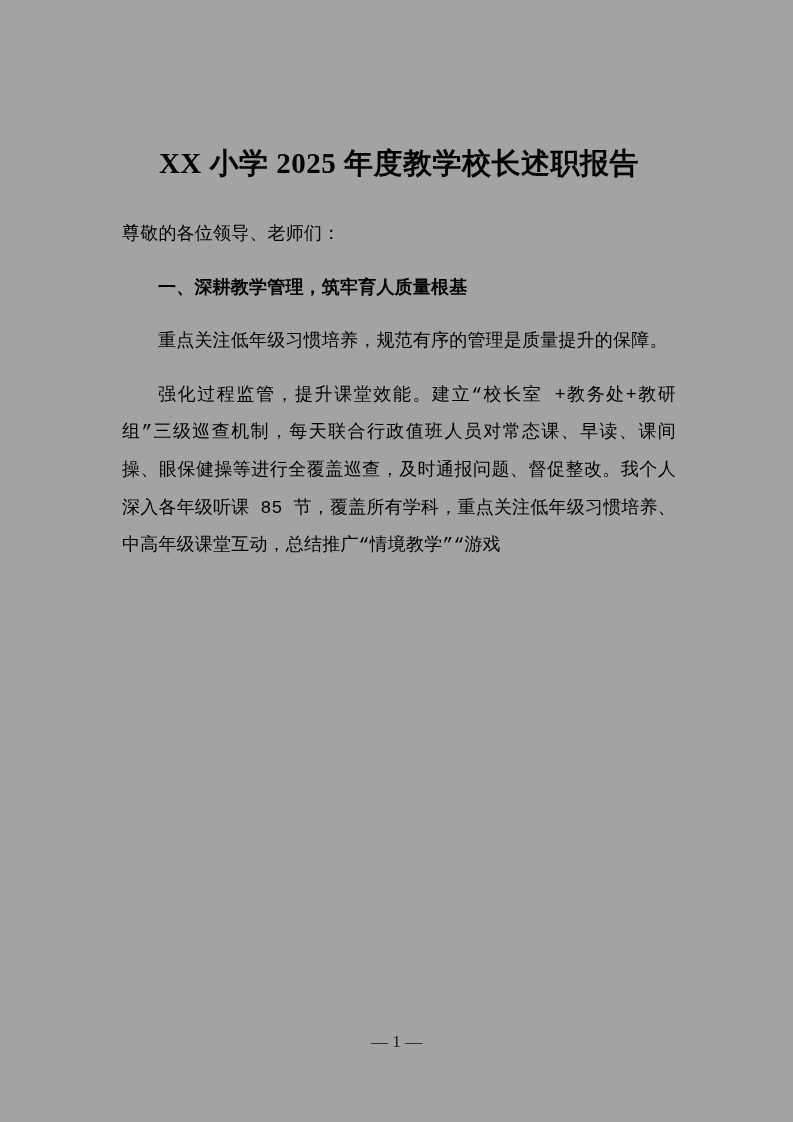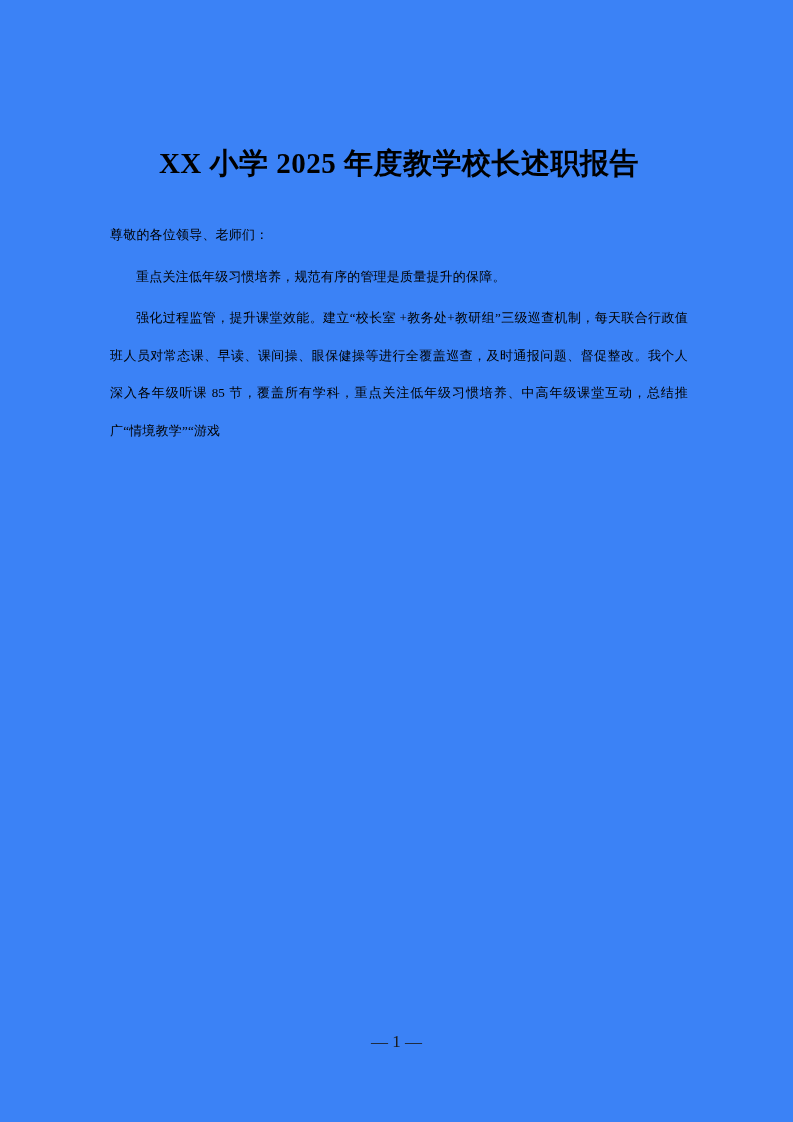--- a/index.html
+++ b/index.html
@@ -16,21 +16,21 @@
     color: #000000;
     overflow: hidden;
   }
 
   #page {
     position: absolute;
     left: 0;
     top: 0;
     width: 793px;
     height: 1122px;
-    background: #3b82f6;
+    background: #a3a3a3;
   }
 
   #content {
     position: absolute;
     left: 106px;
     top: 140px;
     width: 586px;
   }
 
   .doc-title {
@@ -38,27 +38,27 @@
     font-weight: bold;
     font-size: 29px;
     line-height: 46px;
     text-align: center;
     letter-spacing: 0.5px;
     margin: 0 0 30px 0;
     white-space: nowrap;
   }
 
   .para {
-    font-family: Liberation Serif, serif;
-    font-size: 13px;
+    font-family: Liberation Mono, monospace;
+    font-size: 18px;
     line-height: 37.6px;
     text-align: justify;
     text-justify: inter-character;
     text-align-last: left;
-    margin: 4px;
+    margin: 16px;
     letter-spacing: 0.2px;
     word-break: break-all;
   }
 
   .para.indent {
     text-indent: 2em;
   }
 
   .para.heading {
     font-weight: bold;
@@ -82,20 +82,21 @@
 
 <div id="page">
 
   <div id="content">
 
     <h1 class="doc-title">XX 小学 2025 年度教学校长述职报告</h1>
 
     <p class="para">尊敬的各位领导、老师们：</p>
 
 
+    <p class="para heading">一、深耕教学管理，筑牢育人质量根基</p>
 
     <p class="para indent">重点关注低年级习惯培养，规范有序的管理是质量提升的保障。</p>
 
 
     <p class="para indent">强化过程监管，提升课堂效能。建立“校长室 +教务处+教研组”三级巡查机制，每天联合行政值班人员对常态课、早读、课间操、眼保健操等进行全覆盖巡查，及时通报问题、督促整改。我个人深入各年级听课 85 节，覆盖所有学科，重点关注低年级习惯培养、中高年级课堂互动，总结推广“情境教学”“游戏</p>
 
   </div>
 
   <div class="footer">
     <span>— 1 —</span>

